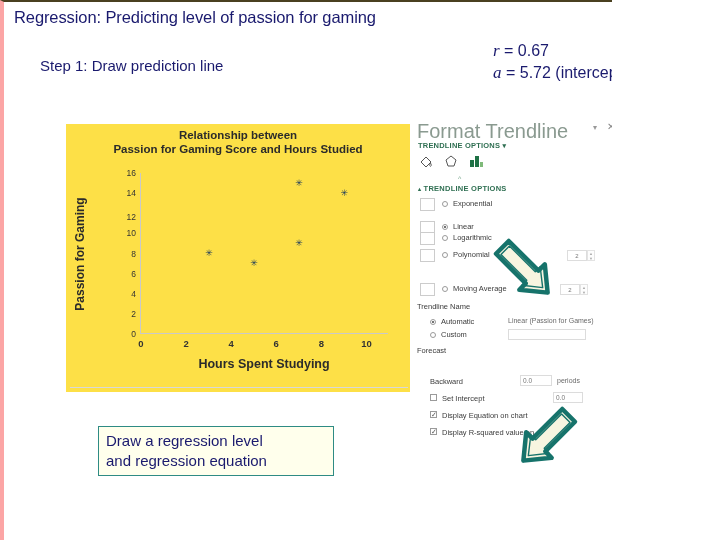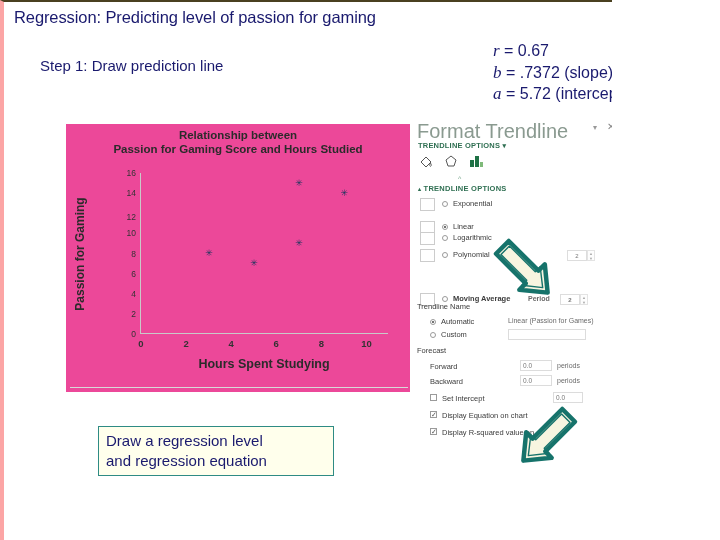--- a/index.html
+++ b/index.html
@@ -54,21 +54,21 @@
   #stats .ln { white-space: nowrap; }
   #stats .sym { font-style: italic; font-family: "Liberation Serif", serif; font-size: 17px; }
 
   
   #chart {
     position: absolute;
     left: 62px;
     top: 122px;
     width: 344px;
     height: 268px;
-    background: #ec4899;
+    background: #fde047;
   }
   #chart-title {
     position: absolute;
     left: 0; right: 0;
     top: 4px;
     text-align: center;
     font-size: 11.5px;
     font-weight: bold;
     color: #2b2b2b;
     line-height: 14px;
@@ -357,21 +357,20 @@
 <body>
 
 <div id="slide">
 
   <div id="slide-title">Regression: Predicting level of passion for gaming</div>
 
   <div id="step-label">Step 1: Draw prediction line</div>
 
   <div id="stats">
     <div class="ln"><span class="sym">r</span> <span>=  0.67</span></div>
-    <div class="ln"><span class="sym">b</span> <span>= .7372 (slope)</span></div>
     <div class="ln"><span class="sym">a</span> <span>= 5.72 (intercept)</span></div>
   </div>
 
   <div id="chart">
     <div id="chart-title">
       <span>Relationship between</span>
       <span class="t2">Passion for Gaming Score and Hours Studied</span>
     </div>
 
     <div id="ylabel">
@@ -461,21 +460,21 @@
 
     <div class="opt-row" style="top:128px;">
       <span class="opt-thumb"></span>
       <span class="opt-radio"></span>
       <span class="opt-label">Polynomial</span>
       <span class="spin" style="left:147px; top:2px;">2</span>
       <span class="spin-arrows" style="left:167px; top:2px;">▲<br>▼</span>
     </div>
 
 
-    <div class="opt-row" style="top:172px;font-weight:bold;">
+    <div class="opt-row" style="top:162px;">
       <span class="opt-thumb"></span>
       <span class="opt-radio"></span>
       <span class="opt-label">Moving Average</span>
       <span class="small-field" style="left:108px; top:3px;">Period</span>
       <span class="spin" style="left:140px; top:2px;">2</span>
       <span class="spin-arrows" style="left:160px; top:2px;">▲<br>▼</span>
     </div>
 
     <div class="grp-label" style="top:182px;">Trendline Name</div>
 
@@ -486,25 +485,20 @@
     </div>
 
     <div class="opt-row" style="top:208px;">
       <span class="opt-radio" style="left:10px;"></span>
       <span class="opt-label" style="left:21px;">Custom</span>
       <span class="txtbox" style="left:88px; top:1px; width:78px; height:11px;"></span>
     </div>
 
     <div class="grp-label" style="top:226px;">Forecast</div>
 
-    <div class="opt-row" style="top:240px;">
-      <span class="opt-label" style="left:10px;">Forward</span>
-      <span class="txtbox" style="left:100px; top:0px; width:32px; height:11px;">0.0</span>
-      <span class="small-field" style="left:137px; top:2px;">periods</span>
-    </div>
 
     <div class="opt-row" style="top:255px;">
       <span class="opt-label" style="left:10px;">Backward</span>
       <span class="txtbox" style="left:100px; top:0px; width:32px; height:11px;">0.0</span>
       <span class="small-field" style="left:137px; top:2px;">periods</span>
     </div>
 
     <div class="opt-row" style="top:272px;">
       <span class="chk" style="left:10px; top:2px;"></span>
       <span class="opt-label" style="left:22px;">Set Intercept</span>

